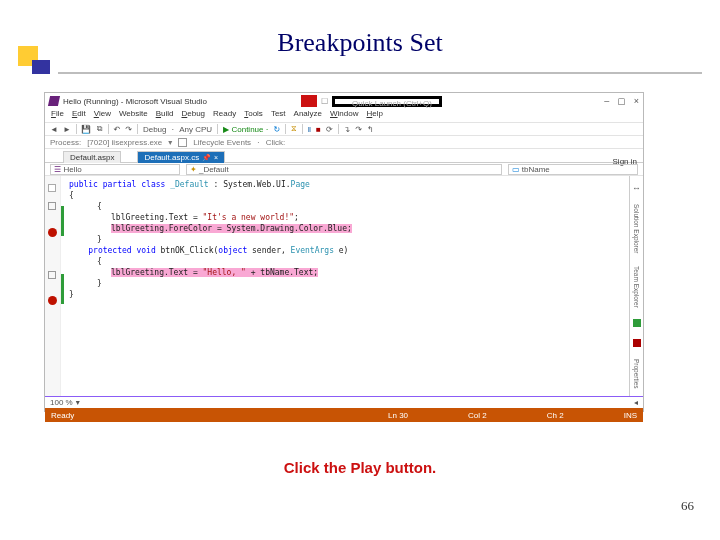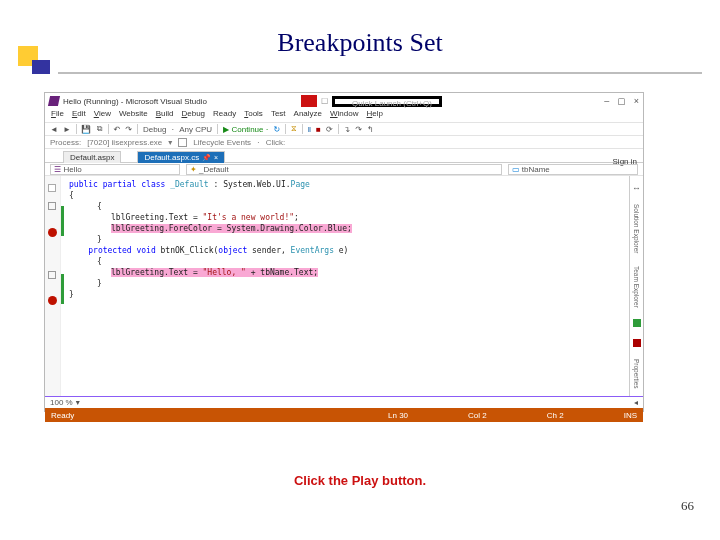--- a/index.html
+++ b/index.html
@@ -41,21 +41,21 @@
   .kw { color: #0000ff; } .typ { color: #2b91af; } .str { color: #a31515; }
   .hl { background: #f9a8d4; }
   .greenbar { position: absolute; left: 0; top: 30px; width: 3px; height: 30px; background: #2e9c39; }
   .greenbar2 { position: absolute; left: 0; top: 98px; width: 3px; height: 30px; background: #2e9c39; }
   .rside { width: 14px; border-left: 1px solid #ccc; display: flex; flex-direction: column; align-items: center; gap: 12px; padding-top: 6px; font-size: 6.5px; color: #666; }
   .rtab { writing-mode: vertical-rl; cursor: default; }
   .rsq { width: 8px; height: 8px; }
   .zoombar { height: 12px; border-top: 1px solid #8b5cf6; display: flex; align-items: center; padding: 0 5px; color: #555; }
   .status { height: 14px; background: #c85404; color: #fff; display: flex; align-items: center; gap: 60px; padding: 0 6px; font-size: 8px; }
   .status .sp { flex: 1; }
-  .caption { position: absolute; width: 100%; text-align: center; bottom: 52px; font-family: Verdana, sans-serif; font-size: 13px; font-weight: bold; color: #cc1111; }
+  .caption { position: absolute; width: 100%; text-align: center; bottom: 64px; font-family: Verdana, sans-serif; font-size: 15px; font-weight: bold; color: #cc1111; }
   .pagenum { position: absolute; right: 26px; bottom: 26px; font-size: 13px; color: #333; font-family: Georgia, serif; }
 </style>
 </head>
 <body>
 
 <div class="corner">
     <div class="y"></div>
     <div class="b"></div>
   </div>
 <div class="slide-title">Breakpoints Set</div>

